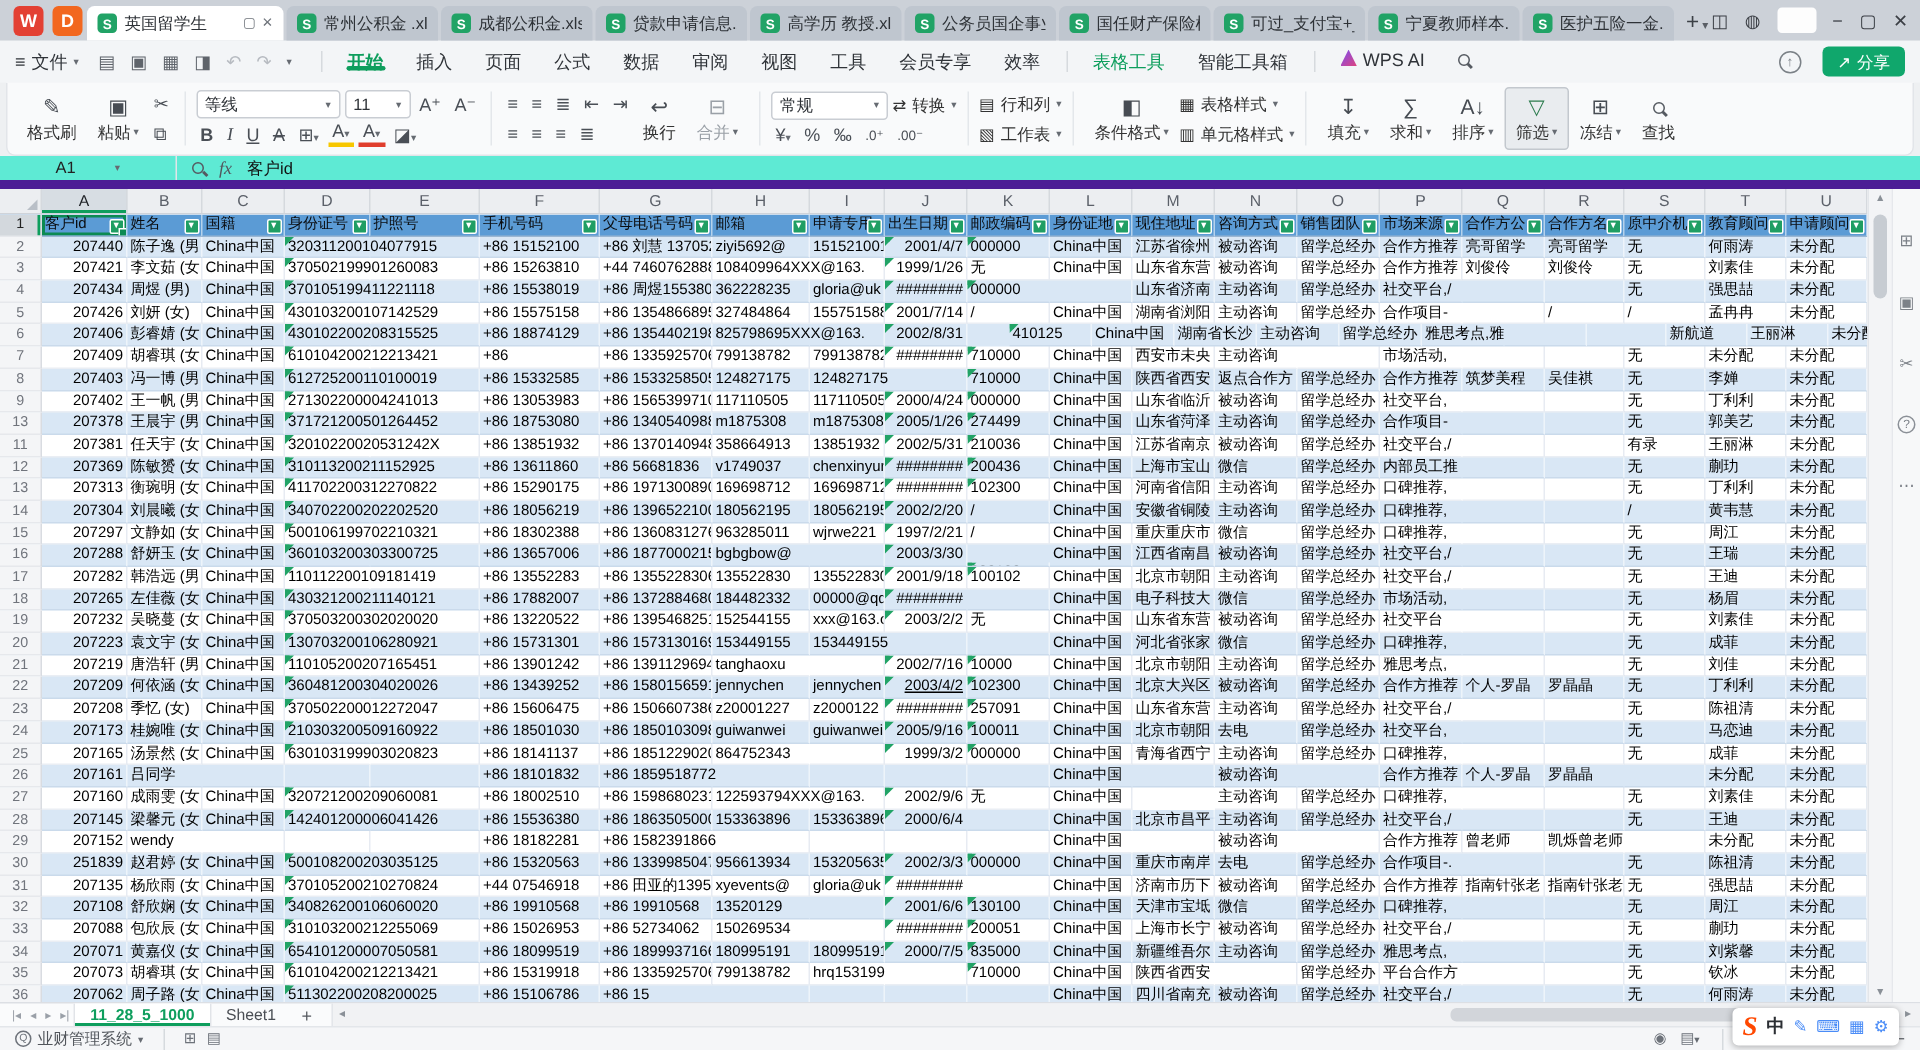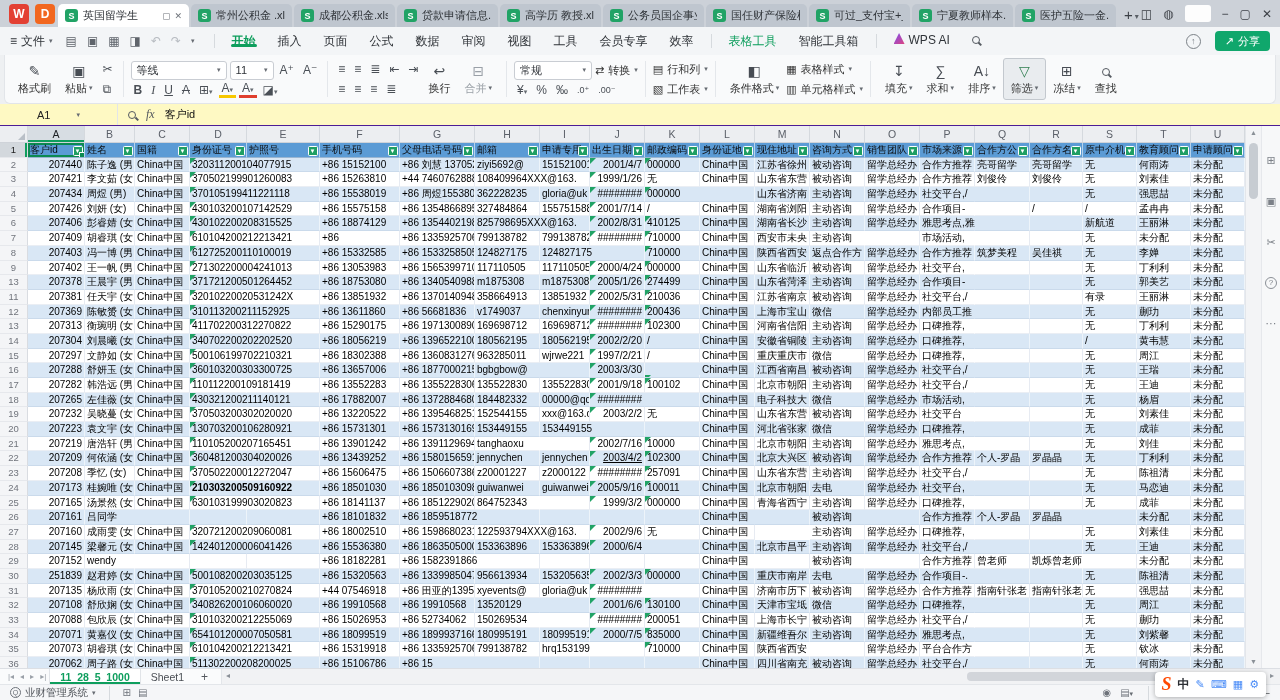--- a/index.html
+++ b/index.html
@@ -54,21 +54,21 @@
   .smic { font-size:12px; color:#4a4f56; padding:0 3px; white-space:nowrap; }
   .smic.b { font-weight:bold; }
   .smic.i { font-style:italic; font-family:"Liberation Serif",serif; }
   .smic.u { text-decoration:underline; }
   .smic.strike { text-decoration:line-through; }
   .fillc { border-bottom:3px solid #f7c700; line-height:10px; }
   .fontc { border-bottom:3px solid #e03e2d; line-height:10px; }
   .wide-btn { display:flex; align-items:center; gap:4px; font-size:11px; color:#333; white-space:nowrap; }
 
   
-  #formulabar { height:22px; background:#fef9c3; border-bottom:1px solid #4c1d95; display:flex; align-items:center; }
+  #formulabar { height:22px; background:#5eead4; border-bottom:6px solid #4c1d95; display:flex; align-items:center; }
   #namebox { width:118px; height:100%; border-right:1px solid #e2e5e9; display:flex; align-items:center; justify-content:center; gap:26px; font-size:11px; color:#222; }
   #fx-zone { display:flex; align-items:center; gap:10px; padding:0 10px; color:#5a5f66; }
   .fx { font-style:italic; font-family:"Liberation Serif",serif; font-size:12px; color:#52575e; }
   #cellvalue { font-size:11px; color:#111; }
 
   
   #sheetzone { position:relative; height:542px; background:#fff; }
   #letter-row { display:flex; width:1245px; height:17px; background:#eceef1; border-bottom:1px solid #cfd3d9; }
   #corner { width:28px; height:100%; border-right:1px solid #d5d9de; position:relative; flex:none; }
   #corner::after { content:""; position:absolute; right:2px; bottom:2px; border-left:7px solid transparent; border-bottom:7px solid #b9bfc7; }
@@ -546,21 +546,21 @@
           <div class="cell ra" style="width: 57px;">207406</div>
           <div class="cell" style="width: 50px;">彭睿婧 (女</div>
           <div class="cell" style="width: 55px;">China中国</div>
           <div class="cell spill tri" style="width: 57px;">430102200208315525</div>
           <div class="cell" style="width: 73px;"></div>
           <div class="cell" style="width: 80px;">+86 18874129</div>
           <div class="cell" style="width: 75px;">+86 1354402198</div>
           <div class="cell spill" style="width: 65px;">825798695XXX@163.</div>
           <div class="cell" style="width: 50px;"></div>
           <div class="cell ra tri" style="width: 55px;">2002/8/31</div>
-          <div class="cell tri" style="width: 55px;">410125</div>
+          <div class="cell tri" style="width: 55px; margin-left: 28px;">410125</div>
           <div class="cell" style="width: 55px;">China中国</div>
           <div class="cell" style="width: 55px;">湖南省长沙</div>
           <div class="cell" style="width: 55px;">主动咨询</div>
           <div class="cell" style="width: 55px;">留学总经办</div>
           <div class="cell spill" style="width: 55px;">雅思考点,雅</div>
           <div class="cell" style="width: 55px;"></div>
           <div class="cell" style="width: 53px;"></div>
           <div class="cell" style="width: 54px;">新航道</div>
           <div class="cell" style="width: 54px;">王丽淋</div>
           <div class="cell" style="width: 54px;">未分配</div>
@@ -971,21 +971,21 @@
           <div class="cell" style="width: 53px;"></div>
           <div class="cell" style="width: 54px;">无</div>
           <div class="cell" style="width: 54px;">陈祖清</div>
           <div class="cell" style="width: 54px;">未分配</div>
         </div>
         <div class="grow band">
           <div class="gnum">24</div>
           <div class="cell ra" style="width: 57px;">207173</div>
           <div class="cell" style="width: 50px;">桂婉唯 (女</div>
           <div class="cell" style="width: 55px;">China中国</div>
-          <div class="cell spill tri" style="width: 57px; font-weight: bold;">210303200509160922</div>
+          <div class="cell spill tri" style="width: 57px;">210303200509160922</div>
           <div class="cell" style="width: 73px;"></div>
           <div class="cell" style="width: 80px;">+86 18501030</div>
           <div class="cell" style="width: 75px;">+86 1850103098</div>
           <div class="cell" style="width: 65px;">guiwanwei</div>
           <div class="cell" style="width: 50px;">guiwanwei</div>
           <div class="cell ra tri" style="width: 55px;">2005/9/16</div>
           <div class="cell tri" style="width: 55px;">100011</div>
           <div class="cell" style="width: 55px;">China中国</div>
           <div class="cell" style="width: 55px;">北京市朝阳</div>
           <div class="cell" style="width: 55px;">去电</div>

